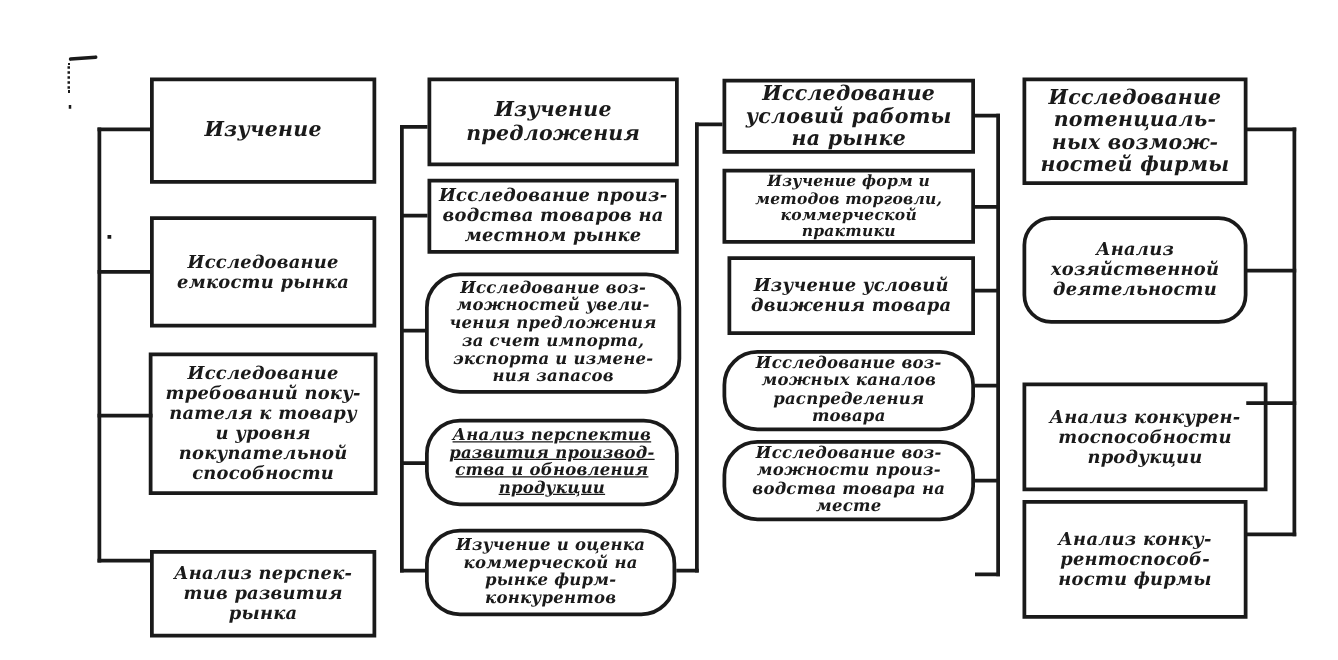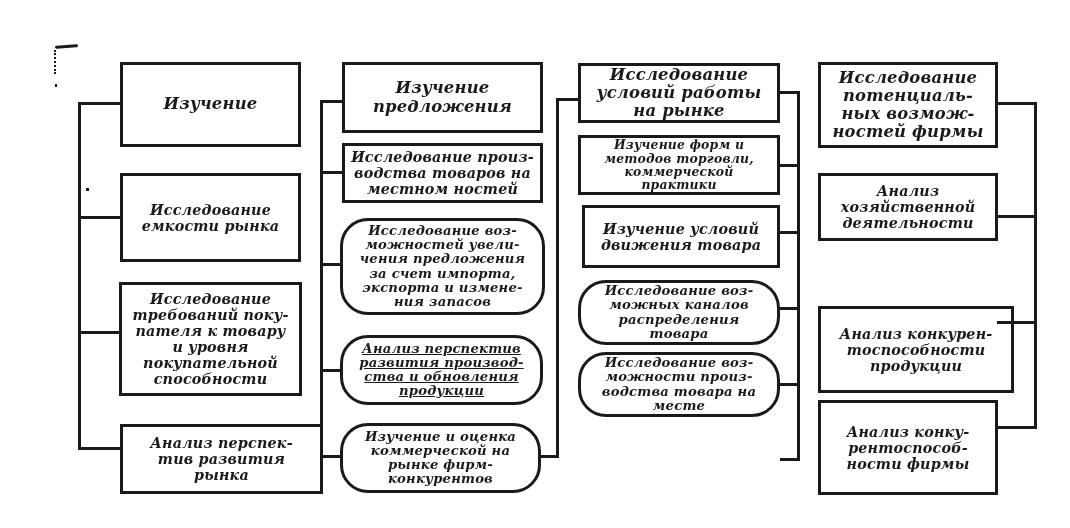--- a/index.html
+++ b/index.html
@@ -54,35 +54,35 @@
 
   <div class="box hdr" style="left:120px; top:62px; width:181px; height:85px;">Изучение</div>
   <div class="box" style="left:120px; top:173px; width:181px; height:89px;">Исследование
 емкости рынка</div>
   <div class="box" style="left:119px; top:282px; width:183px; height:114px;">Исследование
 требований поку-
 пателя к товару
 и уровня
 покупательной
 способности</div>
-  <div class="box" style="left:120px; top:424px; width:203px; height:70px;">Анализ перспек-
+  <div class="box" style="left:120px; top:440px; width:181px; height:70px;">Анализ перспек-
 тив развития
 рынка</div>
 
   <div class="vline" style="left:78px; top:102px; height:348px;"></div>
   <div class="hline" style="left:78px; top:102px; width:44px;"></div>
   <div class="hline" style="left:78px; top:216px; width:44px;"></div>
   <div class="hline" style="left:78px; top:331px; width:44px;"></div>
   <div class="hline" style="left:78px; top:447px; width:44px;"></div>
 
   <div class="box hdr" style="left:342px; top:62px; width:201px; height:71px;">Изучение
 предложения</div>
   <div class="box" style="left:342px; top:143px; width:201px; height:60px;">Исследование произ-
 водства товаров на
-местном ностей</div>
+местном рынке</div>
   <div class="box sm" style="left:340px; top:218px; width:205px; height:97px;">Исследование воз-
 можностей увели-
 чения предложения
 за счет импорта,
 экспорта и измене-
 ния запасов</div>
   <div class="box sm" style="left:340px; top:335px; width:203px; height:70px;text-decoration:underline;">Анализ перспектив
 развития производ-
 ства и обновления
 продукции</div>
@@ -125,21 +125,21 @@
   <div class="hline" style="left:780px; top:164px; width:20px;"></div>
   <div class="hline" style="left:780px; top:231px; width:20px;"></div>
   <div class="hline" style="left:780px; top:307px; width:20px;"></div>
   <div class="hline" style="left:780px; top:383px; width:20px;"></div>
   <div class="hline" style="left:780px; top:458px; width:20px;"></div>
 
   <div class="box hdr" style="left:818px; top:62px; width:180px; height:86px;">Исследование
 потенциаль-
 ных возмож-
 ностей фирмы</div>
-  <div class="box" style="left:818px; top:173px; width:180px; height:68px;">Анализ
+  <div class="box" style="left:818px; top:173px; width:180px; height:86px;border-radius:23px;">Анализ
 хозяйственной
 деятельности</div>
   <div class="box" style="left:818px; top:306px; width:196px; height:87px;">Анализ конкурен-
 тоспособности
 продукции</div>
   <div class="box" style="left:818px; top:400px; width:180px; height:95px;">Анализ конку-
 рентоспособ-
 ности фирмы</div>
 
   <div class="vline" style="left:1034px; top:102px; height:327px;"></div>

